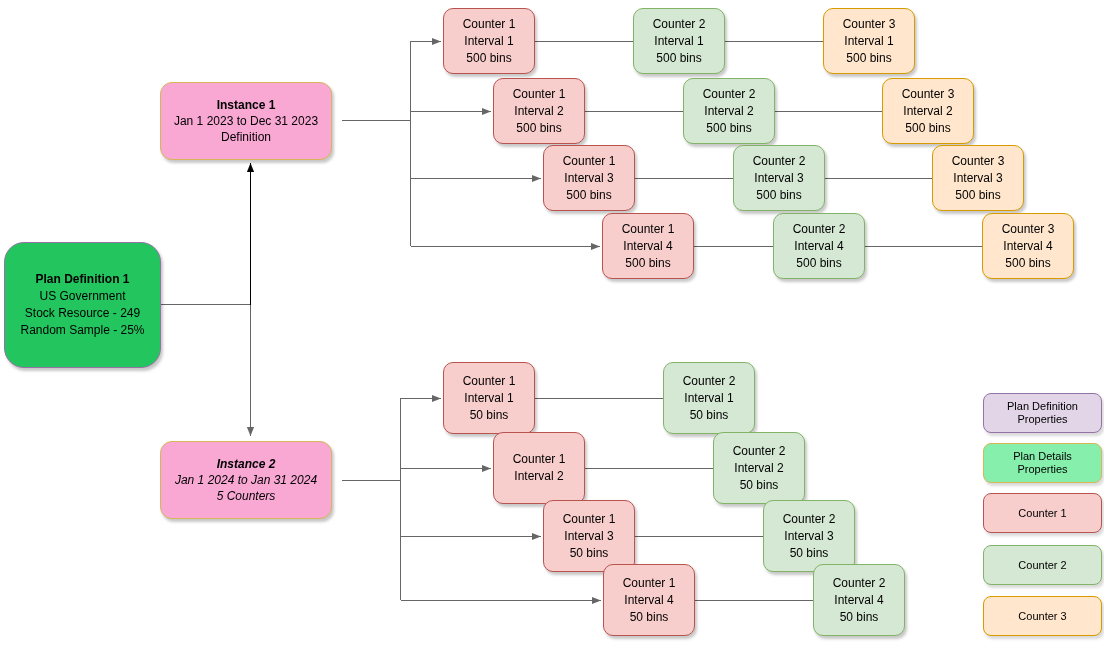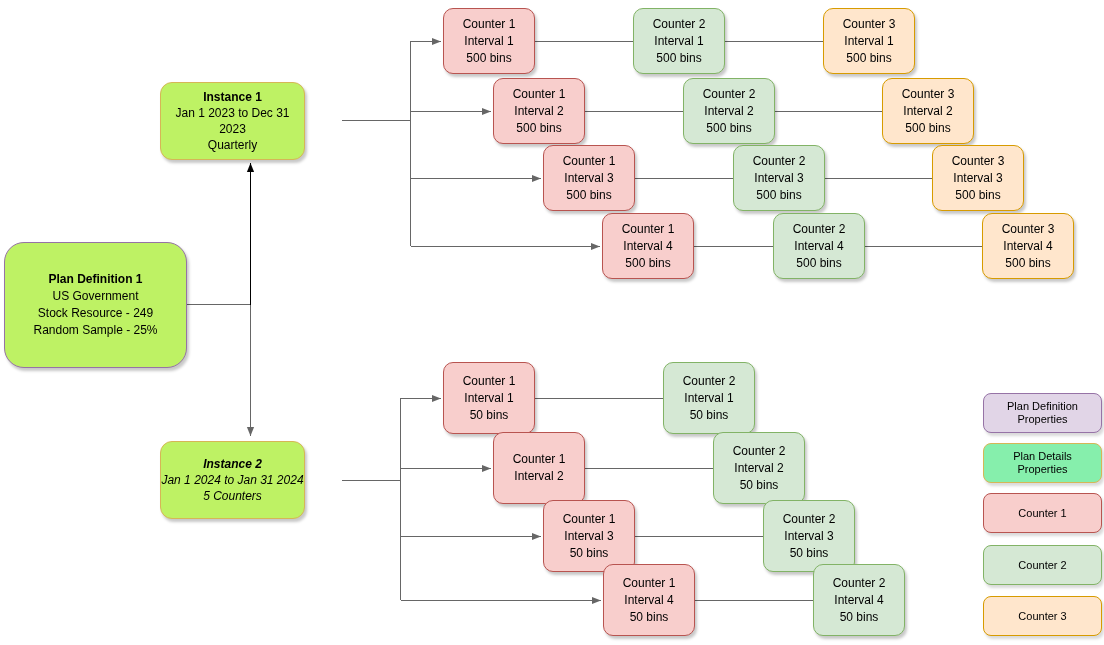--- a/index.html
+++ b/index.html
@@ -14,26 +14,26 @@
     display:flex;flex-direction:column;justify-content:center;
     text-align:center;font-size:12px;line-height:17px;
     box-shadow:2px 3px 3px rgba(0,0,0,0.22);
   }
   .counter{width:92px;height:66px;border-radius:10px;}
   .counter.tall{height:72px;}
   .c1{background:#f8cecc;border-color:#b85450;}
   .c2{background:#d5e8d4;border-color:#82b366;}
   .c3{background:#ffe6cc;border-color:#d79b00;}
   .plan{
-    left:4px;top:242px;width:183px;height:126px;border-radius:20px;
-    background:#bef264;border-color:#9673a6;
+    left:4px;top:242px;width:157px;height:126px;border-radius:20px;
+    background:#22c55e;border-color:#9673a6;
   }
   .instance{
-    width:145px;height:78px;border-radius:12px;line-height:16px;
-    background:#bef264;border-color:#d6b656;
+    width:172px;height:78px;border-radius:12px;line-height:16px;
+    background:#f9a8d4;border-color:#d6b656;
   }
   .b{font-weight:bold;}
   .legend-item{
     position:absolute;left:983px;width:119px;height:40px;box-sizing:border-box;
     border:1px solid;border-radius:8px;display:flex;align-items:center;justify-content:center;
     text-align:center;font-size:11px;line-height:13px;
     box-shadow:2px 3px 3px rgba(0,0,0,0.15);
   }
   .lg-purple{background:#e1d5e7;border-color:#9673a6;}
   .lg-yellow{background:#86efac;border-color:#d6b656;}
@@ -105,21 +105,21 @@
   <div class="node plan">
     <div class="b">Plan Definition 1</div>
     <div>US Government</div>
     <div>Stock Resource - 249</div>
     <div>Random Sample - 25%</div>
   </div>
 
   <div class="node instance" style="left:160px;top:82px;">
     <div class="b">Instance 1</div>
     <div>Jan 1 2023 to Dec 31 2023</div>
-    <div>Quarterly</div>
+    <div>Definition</div>
   </div>
   <div class="node instance" style="left:160px;top:441px;font-style:italic;">
     <div class="b">Instance 2</div>
     <div>Jan 1 2024 to Jan 31 2024</div>
     <div>5 Counters</div>
   </div>
 
   <div class="node counter c1" style="left:443px;top:8px;">
     <div>Counter 1</div>
     <div>Interval 1</div>

